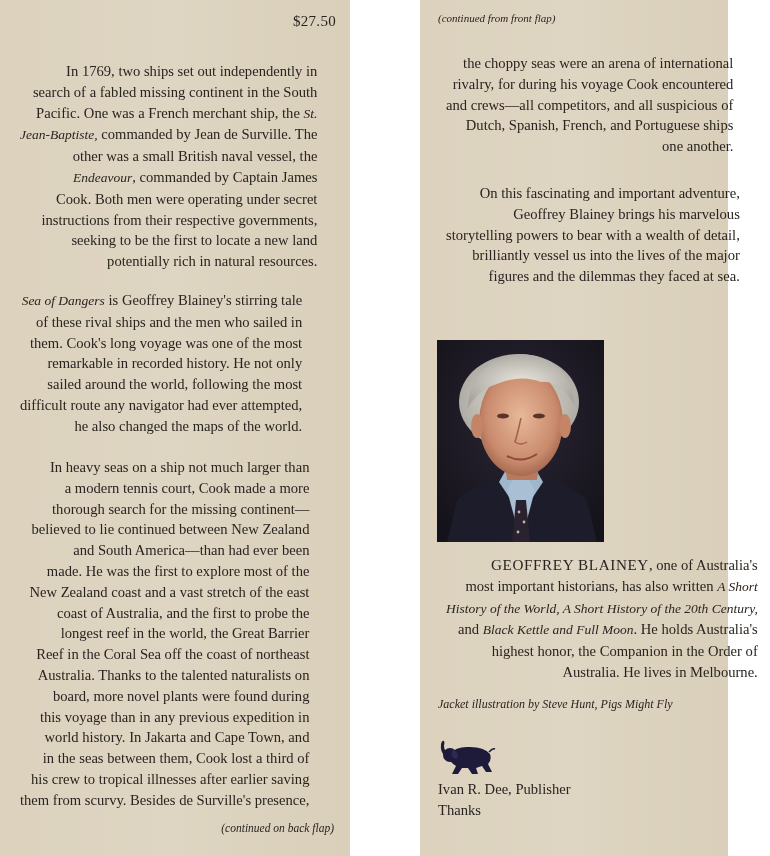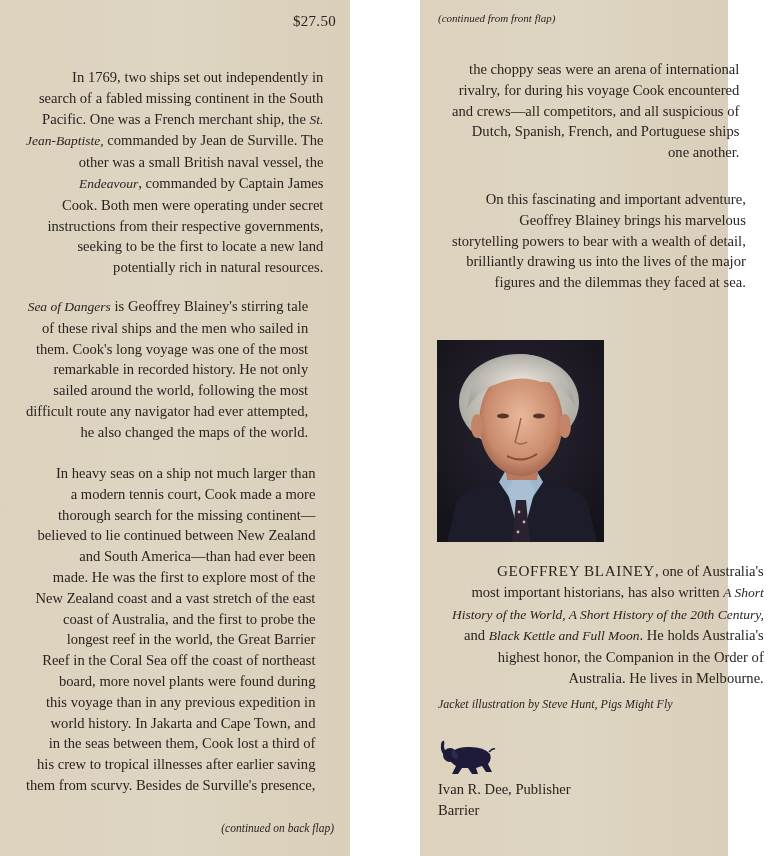--- a/index.html
+++ b/index.html
@@ -37,21 +37,21 @@
     position: absolute;
     top: 13px;
     right: 14px;
     font-size: 15px;
     letter-spacing: 0.3px;
   }
   .para {
     position: absolute;
     font-size: 14.6px;
     line-height: 20.8px;
-    margin: 14px;
+    margin: 8px;
     white-space: nowrap;
   }
   .para span.line { display: block; }
   .para i { font-style: italic; font-size: 13.5px; }
   .note {
     position: absolute;
     font-style: italic;
     font-size: 11.5px;
     margin: 0;
   }
@@ -129,20 +129,21 @@
     <span class="line">In heavy seas on a ship not much larger than</span>
     <span class="line">a modern tennis court, Cook made a more</span>
     <span class="line">thorough search for the missing continent—</span>
     <span class="line">believed to lie continued between New Zealand</span>
     <span class="line">and South America—than had ever been</span>
     <span class="line">made. He was the first to explore most of the</span>
     <span class="line">New Zealand coast and a vast stretch of the east</span>
     <span class="line">coast of Australia, and the first to probe the</span>
     <span class="line">longest reef in the world, the Great Barrier</span>
     <span class="line">Reef in the Coral Sea off the coast of northeast</span>
+    <span class="line">Australia. Thanks to the talented naturalists on</span>
     <span class="line">board, more novel plants were found during</span>
     <span class="line">this voyage than in any previous expedition in</span>
     <span class="line">world history. In Jakarta and Cape Town, and</span>
     <span class="line">in the seas between them, Cook lost a third of</span>
     <span class="line">his crew to tropical illnesses after earlier saving</span>
     <span class="line">them from scurvy. Besides de Surville's presence,</span>
   </p>
 
   <p class="note" id="cont-back">(continued on back flap)</p>
 </div>
@@ -155,21 +156,21 @@
     <span class="line">rivalry, for during his voyage Cook encountered</span>
     <span class="line">and crews—all competitors, and all suspicious of</span>
     <span class="line">Dutch, Spanish, French, and Portuguese ships</span>
     <span class="line">one another.</span>
   </p>
 
   <p class="para" id="bp2">
     <span class="line">On this fascinating and important adventure,</span>
     <span class="line">Geoffrey Blainey brings his marvelous</span>
     <span class="line">storytelling powers to bear with a wealth of detail,</span>
-    <span class="line">brilliantly drawing us into the lives of the major</span>
+    <span class="line">brilliantly vessel us into the lives of the major</span>
     <span class="line">figures and the dilemmas they faced at sea.</span>
   </p>
 
   <p class="note" id="photos-note">With 16 pages of photographs.</p>
 
   <div class="photo" title="Portrait of Geoffrey Blainey">
     <svg width="167" height="202" viewBox="0 0 167 202">
       <defs>
         <radialGradient id="bg" cx="50%" cy="40%" r="70%">
           <stop offset="0%" stop-color="#2a2634"></stop>
@@ -237,14 +238,14 @@
 
       <path d="M9 18 Q4 14 5 6 Q6 2 8 3 Q9 5 8 8 Q8 13 12 15 Z" fill="#1e1a3a"></path>
 
       <path d="M53 14 Q57 10 59 11" stroke="#1e1a3a" stroke-width="1.6" fill="none"></path>
 
       <path d="M16 12 Q22 12 22 20 Q18 22 16 18 Z" fill="#2e2a52"></path>
     </svg>
   </div>
 
   <p class="publisher" id="pub-name">Ivan R. Dee, Publisher</p>
-  <p class="publisher" id="pub-city">Barrier</p>
+  <p class="publisher" id="pub-city">Thanks</p>
 </div>
 
 </body></html>

